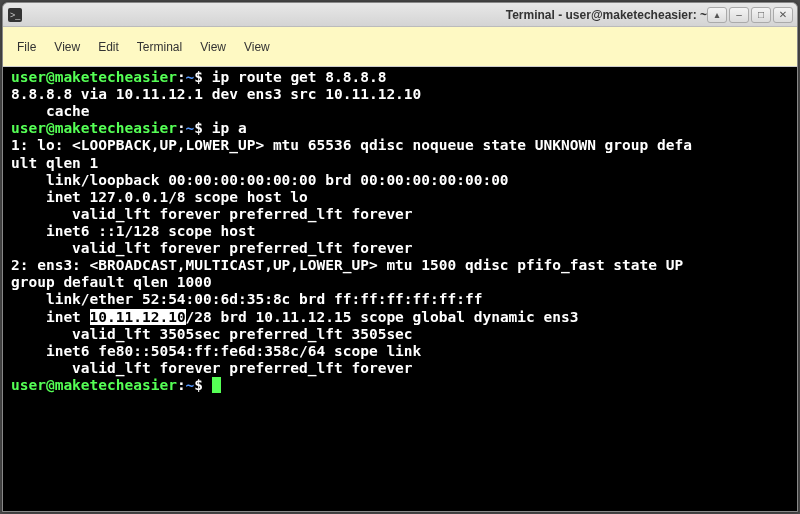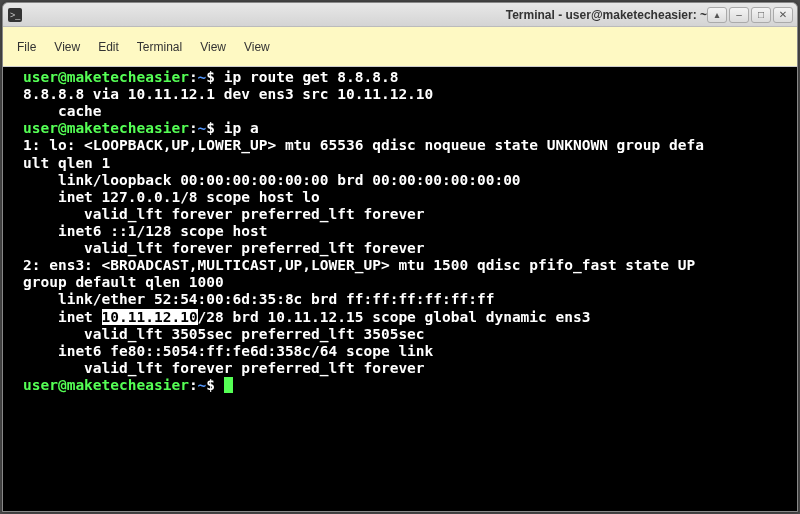--- a/index.html
+++ b/index.html
@@ -70,21 +70,21 @@
     padding: 2px 8px;
     cursor: pointer;
   }
   .terminal {
     flex: 1;
     background: #000;
     color: #fff;
     font-family: "DejaVu Sans Mono", "Liberation Mono", monospace;
     font-size: 14.5px;
     line-height: 1.18;
-    padding: 2px 20px;
+    padding: 2px 8px;
     white-space: pre;
     overflow: hidden;
     font-weight: bold;
   }
   .p-user { color: #55ff55; }
   .p-path { color: #5599ff; }
   .p-sym  { color: #ffffff; }
   .cmd    { color: #ffffff; }
   .out    { color: #ffffff; }
   .hl {

